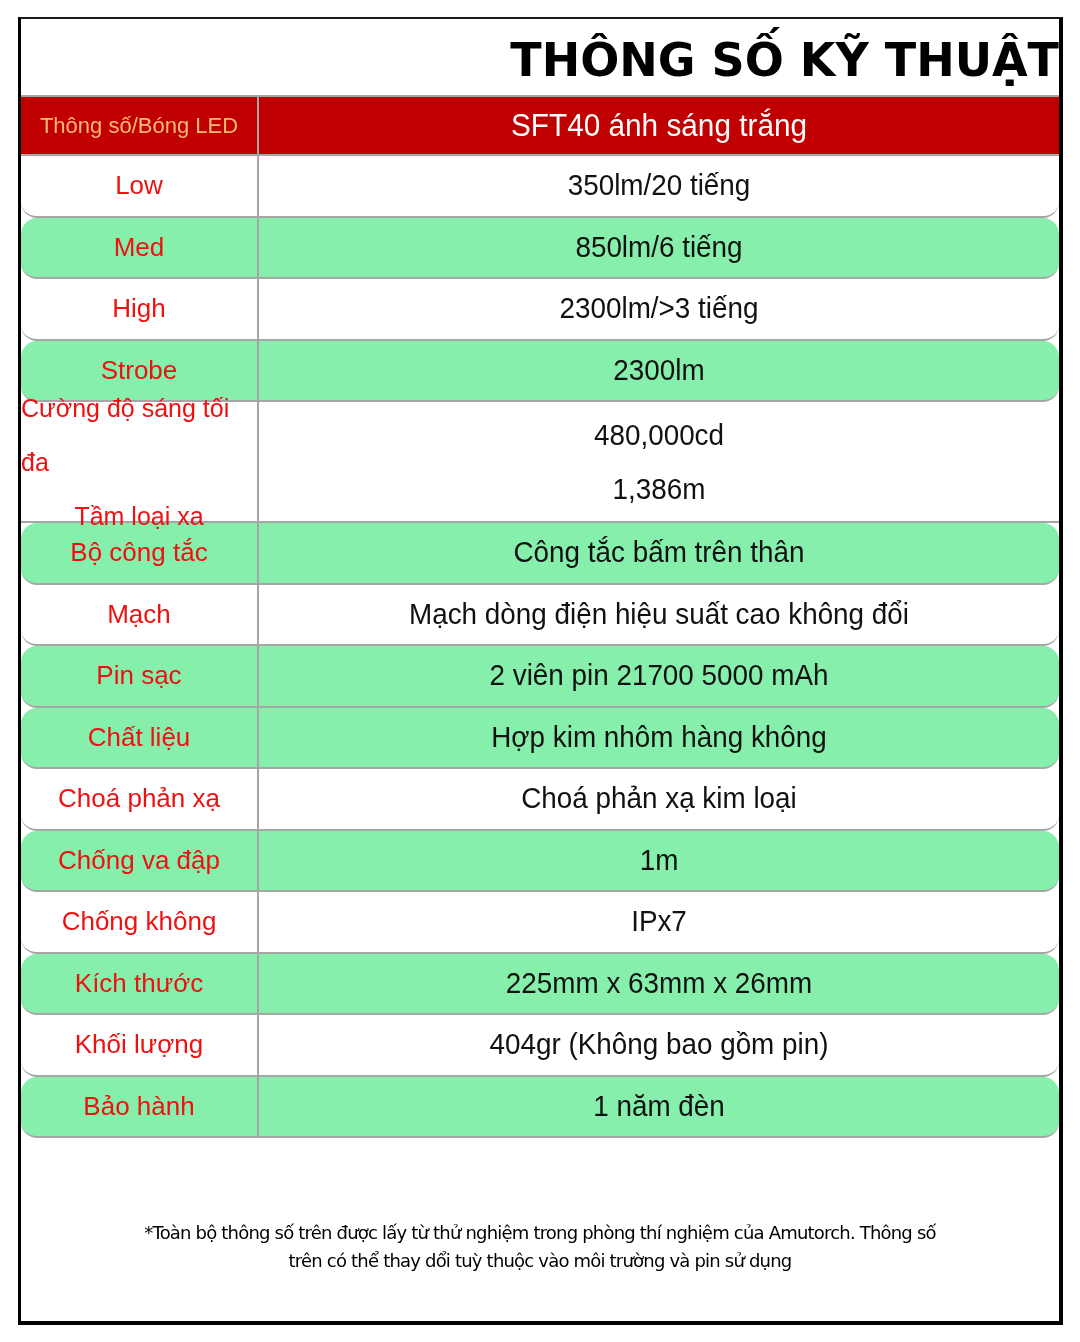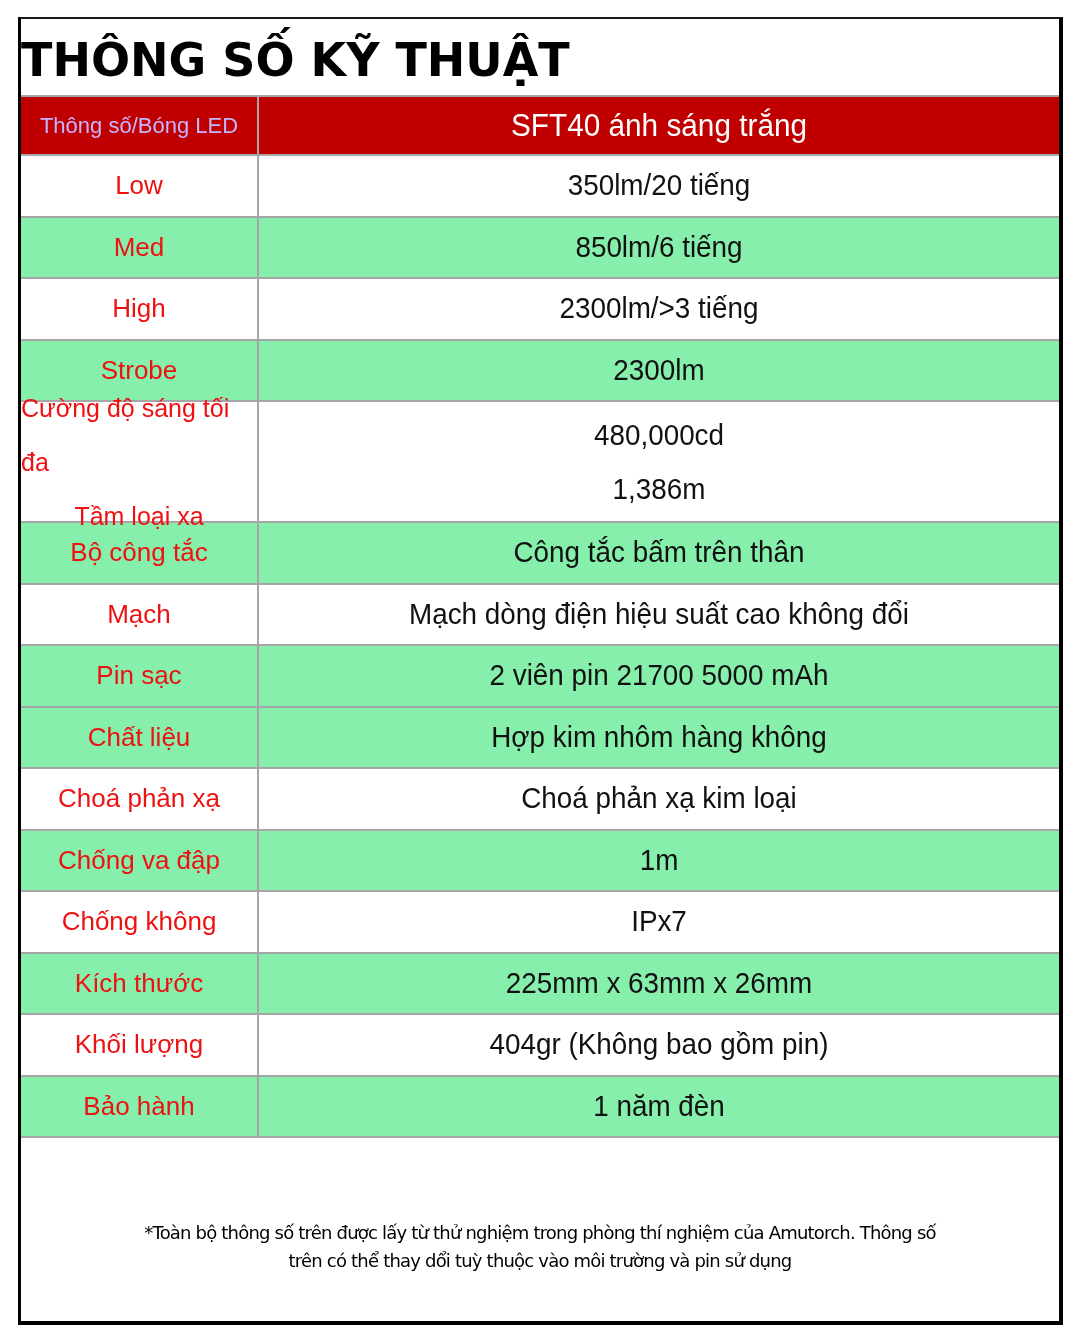--- a/index.html
+++ b/index.html
@@ -7,36 +7,36 @@
   .frame {
     position: absolute; left: 18px; top: 17px; width: 1038px; height: 1302px;
     border-top: 2px solid #1a1a1a;
     border-left: 3px solid #000;
     border-right: 4px solid #000;
     border-bottom: 4px solid #000;
     background: #fff;
   }
   .title {
     position: absolute; left: 0; top: 0; width: 100%; height: 76px;
-    text-align: left; font-family: "DejaVu Sans", sans-serif; font-weight: bold;
+    text-align: right; font-family: "DejaVu Sans", sans-serif; font-weight: bold;
     font-size: 46px; line-height: 82px; color: #000; letter-spacing: 0px;
   }
   .table { position: absolute; left: 0; top: 76px; width: 1038px; }
   .row { display: flex; width: 100%; border-bottom: 2px solid #a6a6a6; box-sizing: border-box; }
   .row .k { width: 238px; border-right: 2px solid #a6a6a6; box-sizing: border-box;
     display: flex; flex-direction: column; align-items: center; justify-content: center;
     color: #ee1111; font-family: "Liberation Sans", sans-serif; font-size: 26px; }
   .row .v { flex: 1; display: flex; flex-direction: column; align-items: center; justify-content: center;
     color: #111; font-family: "Liberation Sans", sans-serif; font-size: 29px; transform: scaleX(0.96); }
   .row.header { background: #c00000; height: 61px; border-bottom: 2px solid #a6a6a6; border-top: 2px solid #a6a6a6; }
-  .row.header .k { color: #c4b5fd; font-size: 22px; border-right: 2px solid #a6a6a6; }
+  .row.header .k { color: #fdba74; font-size: 22px; border-right: 2px solid #a6a6a6; }
   .row.header .v { color: #fff; font-size: 31px; }
   .row.white { background: #ffffff; }
   .row.gray { background: #86efac; }
-  .row.std { height: 61.5px; }
+  .row.std { height: 61.5px; border-radius: 16px; }
   .row.tall { height: 121px; }
   .row.tall .k { font-size: 25px; }
   .row.tall .k span, .row.tall .v span { display: block; line-height: 54px; }
   .note {
     position: absolute; left: 0; top: 1200px; width: 100%; text-align: center;
     font-family: "DejaVu Sans", sans-serif; font-size: 18px; line-height: 28px; color: #000;
     letter-spacing: -0.8px;
   }
 </style>
 </head>

